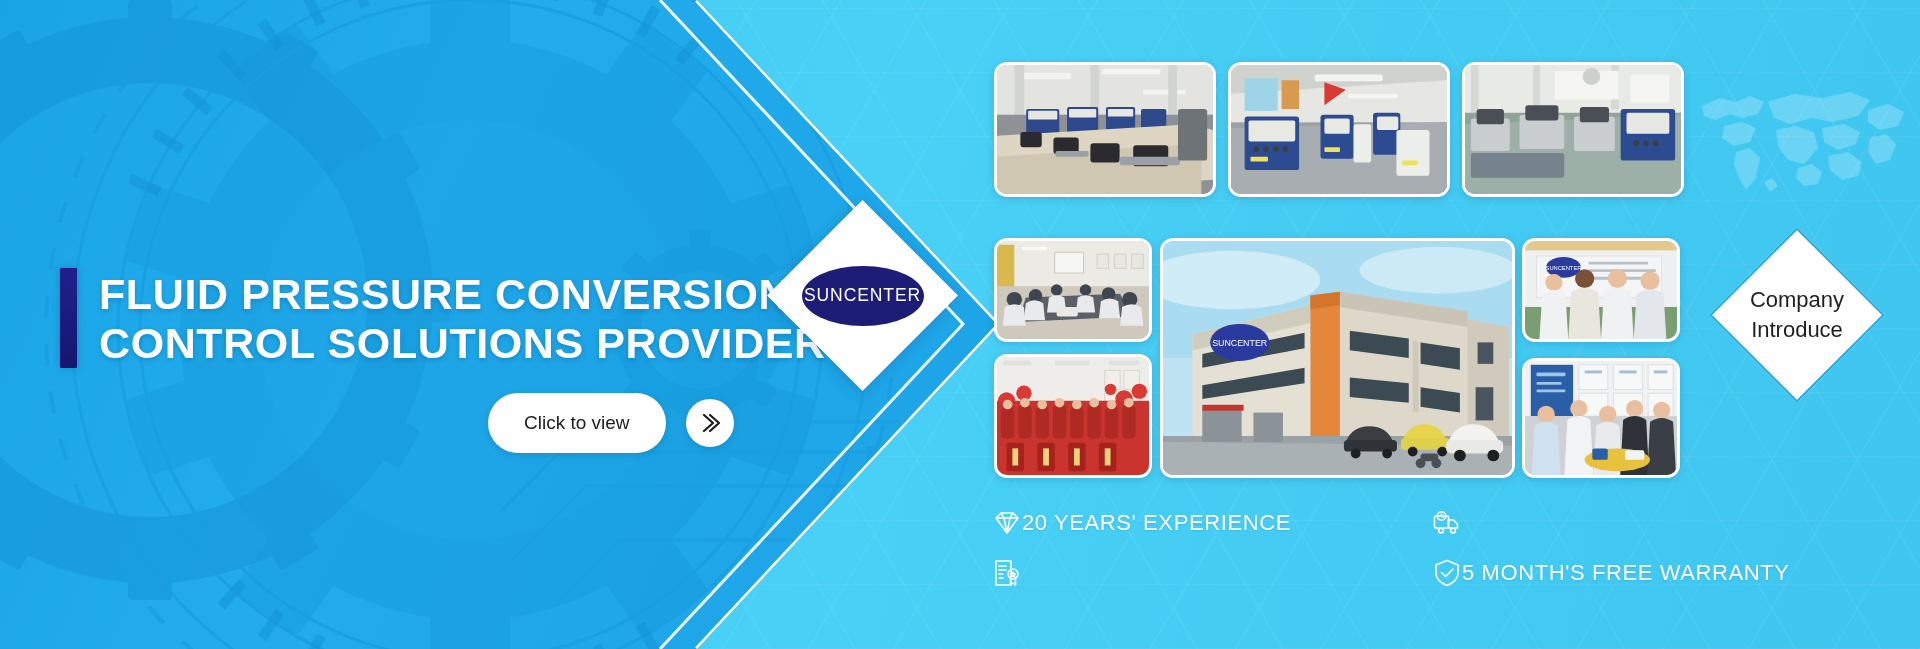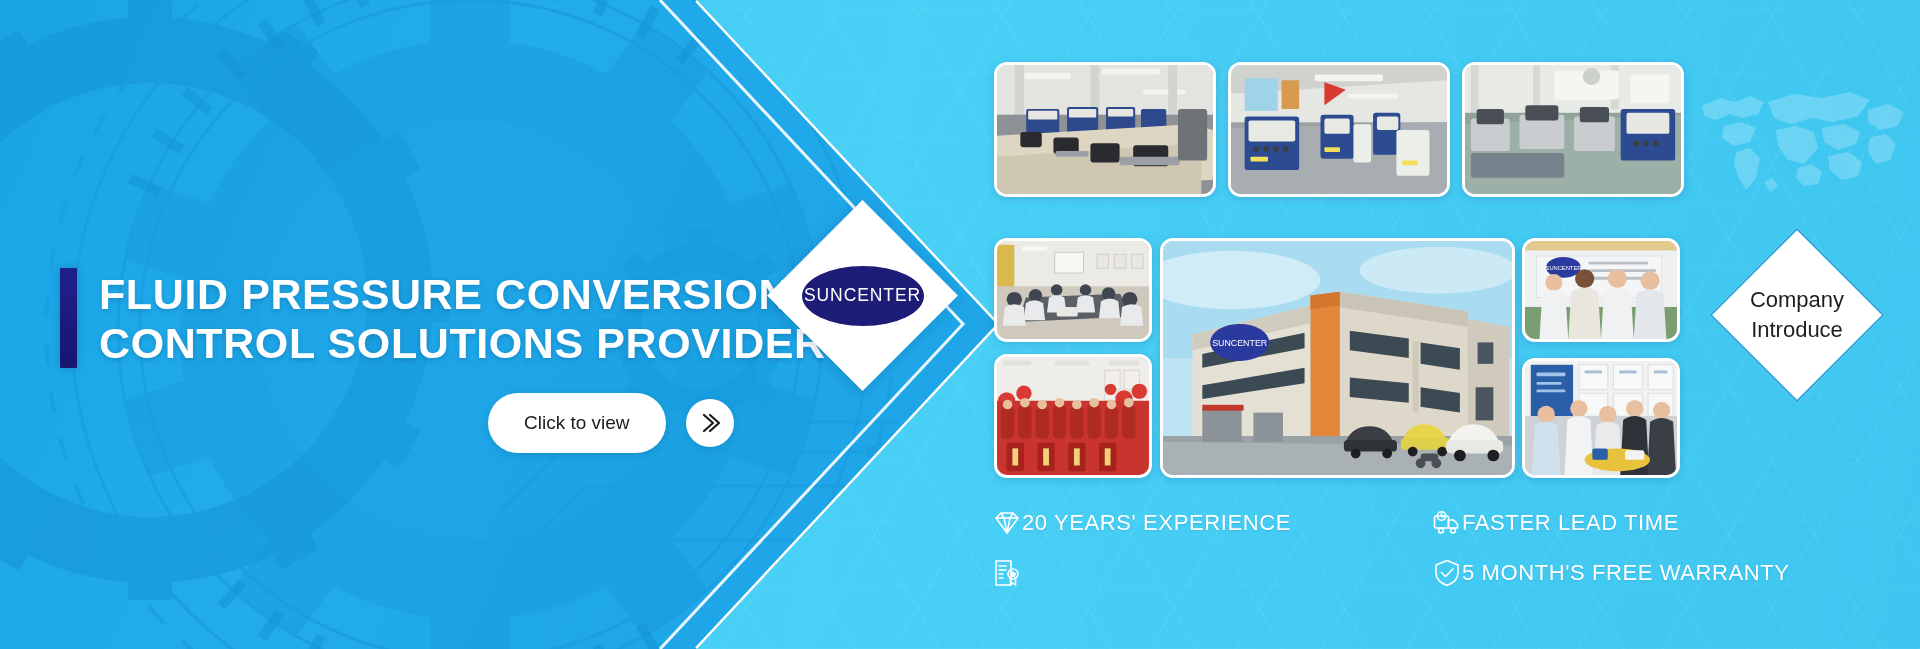--- a/index.html
+++ b/index.html
@@ -828,21 +828,20 @@
           <g fill="none" stroke="#ffffff" stroke-width="1.6" stroke-linejoin="round" stroke-linecap="round">
             <rect x="2.5" y="8" width="14" height="12" rx="1.5"></rect>
             <path d="M16.5 12 L21.5 12 L25.5 16 L25.5 20 L16.5 20 Z"></path>
             <circle cx="9" cy="22.5" r="2.4"></circle>
             <circle cx="21" cy="22.5" r="2.4"></circle>
             <circle cx="9.5" cy="8" r="4.2"></circle>
             <path d="M9.5 5.6 L9.5 8 L11.3 9"></path>
           </g>
         </svg>
       </span>
-      <span class="feature-label">FASTER LEAD TIME</span>
     </div>
 
     <div class="feature">
       <span class="feature-icon">
         <svg width="30" height="30" viewBox="0 0 30 30">
           <g fill="none" stroke="#ffffff" stroke-width="1.6" stroke-linejoin="round" stroke-linecap="round">
             <path d="M4 3 L19 3 L19 27 L4 27 Z"></path>
             <path d="M7 8 L14 8 M7 12 L14 12 M7 16 L11 16 M7 20 L11 20"></path>
             <circle cx="21" cy="16" r="5"></circle>
             <path d="M18.5 20 L18.5 27 L21 25 L23.5 27 L23.5 20"></path>

